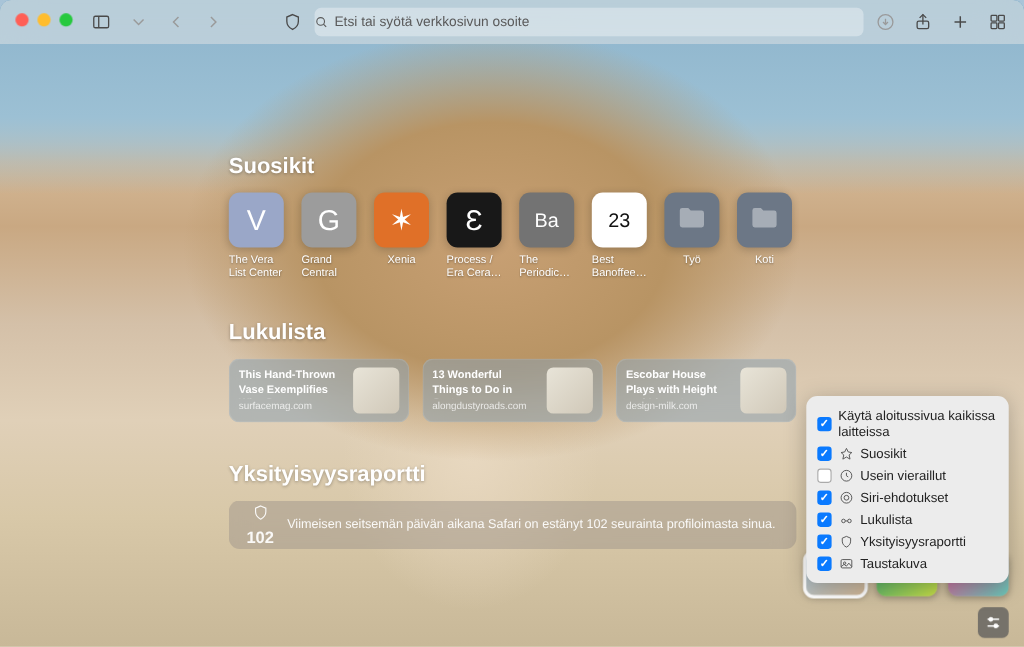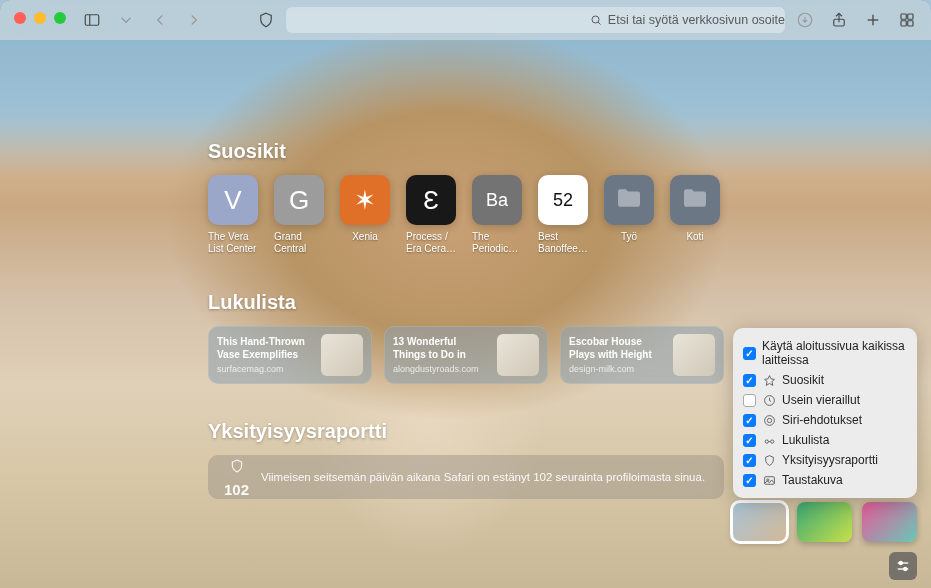--- a/index.html
+++ b/index.html
@@ -29,21 +29,21 @@
   z-index: 15;
 }
 .toolbar-left, .toolbar-right { display: flex; align-items: center; gap: 14px; }
 .toolbar-left { margin-right: 12px; }
 .toolbar-right { margin-left: auto; }
 .tb-icon { width: 20px; height: 20px; color: #4a4a4a; cursor: pointer; display: flex; align-items: center; justify-content: center; }
 .tb-icon svg { width: 18px; height: 18px; stroke: currentColor; }
 .tb-icon.dim { color: #9a9a9a; }
 .address-bar {
   flex: 1; height: 26px; background: rgba(255,255,255,0.35);
-  border-radius: 6px; display: flex; align-items: center; justify-content: flex-end;
+  border-radius: 6px; display: flex; align-items: center; justify-content: flex-start;
   gap: 6px; color: #5a5a5a; font-size: 12.5px;
   margin: 0 10px;
 }
 .address-bar svg { width: 12px; height: 12px; }
 .content { position: absolute; top: 40px; left: 0; right: 0; bottom: 0; padding: 100px 0 0 208px; }
 .section-title { color: #fff; font-size: 20px; font-weight: 700; text-shadow: 0 1px 3px rgba(0,0,0,0.3); margin-bottom: 12px; }
 .favorites-row { display: flex; gap: 16px; margin-bottom: 36px; }
 .fav-item { display: flex; flex-direction: column; align-items: center; width: 50px; gap: 6px; cursor: pointer; }
 .fav-tile {
   width: 50px; height: 50px; border-radius: 10px;
@@ -66,21 +66,21 @@
 .privacy-card {
   width: 516px; height: 44px; border-radius: 10px;
   background: rgba(160,150,140,0.5); backdrop-filter: blur(10px);
   display: flex; align-items: center; padding: 0 16px; gap: 12px;
   color: rgba(255,255,255,0.92);
 }
 .privacy-shield { display: flex; align-items: center; gap: 6px; font-size: 15px; font-weight: 600; flex-direction: column; }
 .privacy-shield svg { width: 16px; height: 18px; }
 .privacy-text { font-size: 11.5px; }
 .settings-popover {
-  position: absolute; right: 14px; top: 328px; width: 184px;
+  position: absolute; right: 14px; top: 360px; width: 184px;
   background: #ececec; border-radius: 10px;
   box-shadow: 0 4px 20px rgba(0,0,0,0.25);
   padding: 8px 6px; z-index: 30;
   font-size: 12px; color: #222;
 }
 .sp-row { display: flex; align-items: center; gap: 6px; padding: 3px 4px; cursor: pointer; }
 .sp-check {
   width: 13px; height: 13px; border-radius: 3px; flex-shrink: 0;
   display: flex; align-items: center; justify-content: center;
 }
@@ -203,21 +203,21 @@
       </div>
       <div class="fav-item">
         <div class="fav-tile" style="background: rgb(24, 24, 24);">Ɛ</div>
         <div class="fav-label">Process / Era Cera…</div>
       </div>
       <div class="fav-item">
         <div class="fav-tile" style="background: #737373; font-size: 18px;">Ba</div>
         <div class="fav-label">The Periodic…</div>
       </div>
       <div class="fav-item">
-        <div class="fav-tile" style="background: rgb(255, 255, 255); color: rgb(17, 17, 17); font-size: 18px;">52</div>
+        <div class="fav-tile" style="background: rgb(255, 255, 255); color: rgb(17, 17, 17); font-size: 18px;">23</div>
         <div class="fav-label">Best Banoffee…</div>
       </div>
       <div class="fav-item">
         <div class="fav-tile" style="background: rgb(108, 119, 134);">
           <span class="folder-glyph"><svg viewBox="0 0 24 20">
               <path d="M2 4a2 2 0 012-2h5l2 2h9a2 2 0 012 2v10a2 2 0 01-2 2H4a2 2 0 01-2-2V4z"></path>
             </svg></span>
         </div>
         <div class="fav-label">Työ</div>
       </div>

